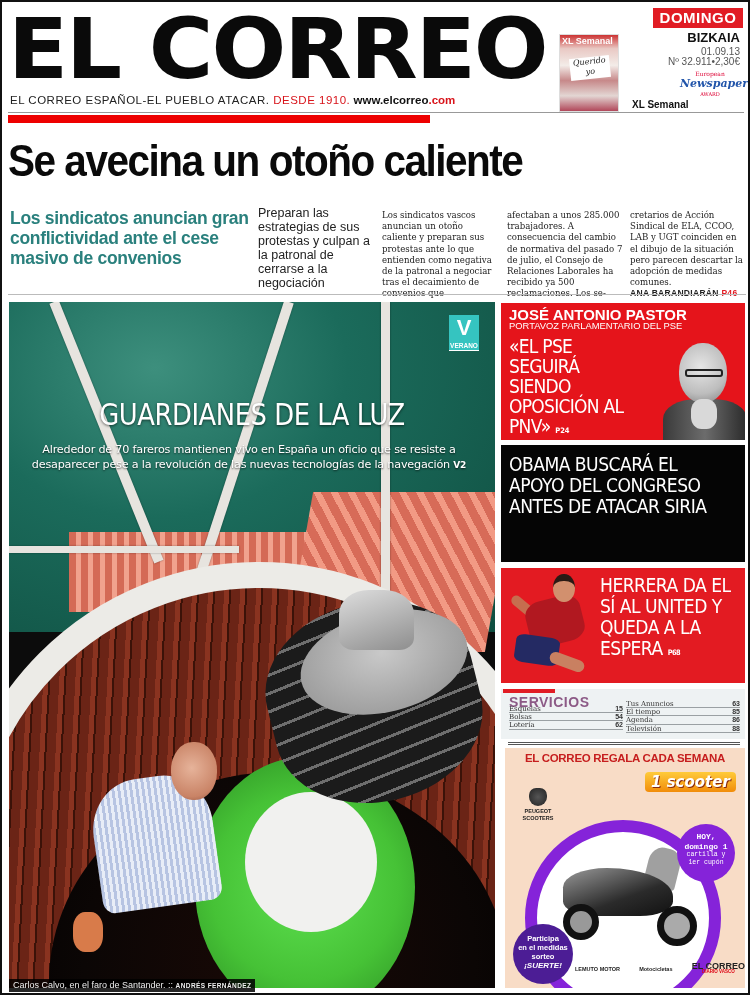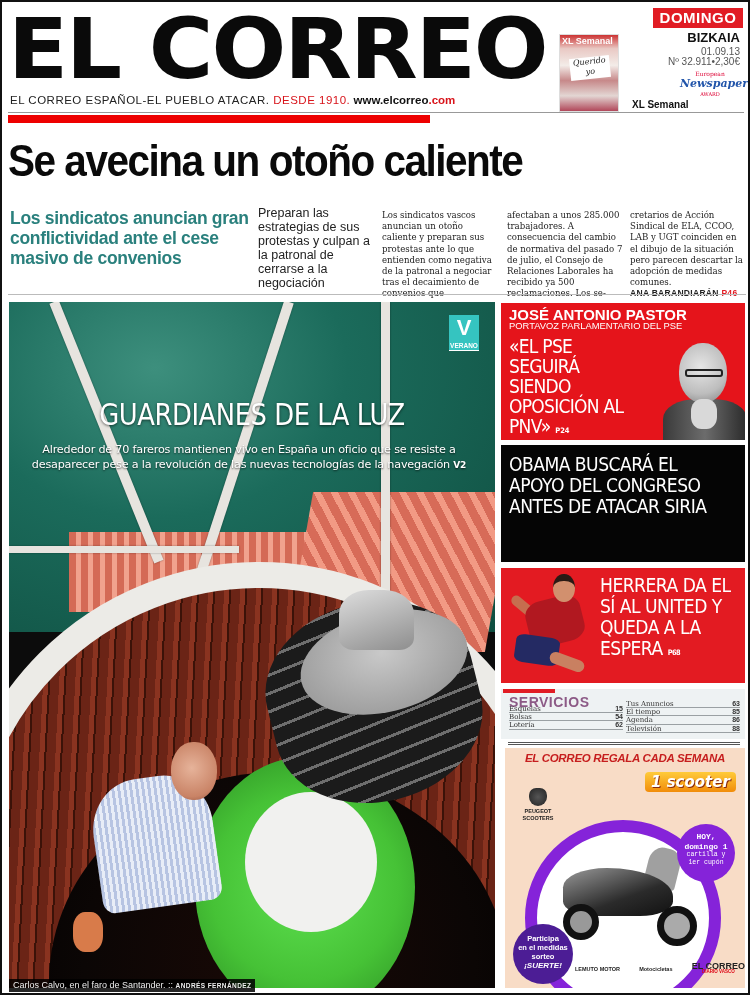--- a/index.html
+++ b/index.html
@@ -101,21 +101,21 @@
   .services .redtab { position: absolute; left: 2px; top: 0; width: 52px; height: 4px; background: #e11c24; }
   .services .title { position: absolute; left: 8px; top: 5px; font-size: 14px; font-weight: bold; color: #8c5a86; letter-spacing: 0.5px; }
   .svc-list { position: absolute; width: 114px; }
   .svc-list.left { left: 8px; top: 16px; }
   .svc-list.right { left: 125px; top: 11px; }
   .svc-row { display: flex; justify-content: space-between; height: 8.2px; border-bottom: 1px solid #9aa0a3; font-family: "DejaVu Serif", serif; font-size: 7px; line-height: 8px; color: #333; }
   .svc-row .num { font-family: "Liberation Sans", sans-serif; font-weight: bold; }
   .services-rule { position: absolute; left: 506px; top: 740px; width: 232px; height: 3px; border-top: 1px solid #555; border-bottom: 1px solid #555; }
 
   .promo { position: absolute; left: 503px; top: 746px; width: 240px; height: 240px; background: #f8dcc6; overflow: hidden; }
-  .promo .hl { position: absolute; left: 0; top: 4px; width: 100%; text-align: center; font-size: 11.5px; font-style: italic; font-weight: bold; color: #c61e1e; letter-spacing: -0.3px; }
+  .promo .hl { position: absolute; left: 0; top: 4px; width: 100%; text-align: center; font-size: 11.5px; font-weight: bold; color: #c61e1e; letter-spacing: -0.3px; }
   .promo .scooter-word { position: absolute; left: 140px; top: 24px; padding: 0 6px; background: linear-gradient(180deg,#ffcb3a,#f18c0a); color: #fff; font-family: "DejaVu Sans", sans-serif; font-weight: 900; font-style: italic; font-size: 15px; line-height: 20px; border-radius: 4px; text-shadow: 1px 1px 0 #8a2a0a; }
   .promo .brand { position: absolute; left: 10px; top: 40px; width: 46px; text-align: center; font-size: 5.5px; font-weight: bold; color: #222; line-height: 7px; }
   .promo .brand .lion { display: block; width: 18px; height: 18px; margin: 0 auto 2px; background: radial-gradient(circle,#555,#222); border-radius: 40% 40% 50% 50%; }
   .promo .circle { position: absolute; left: 20px; top: 72px; width: 196px; height: 196px; border-radius: 50%; border: 12px solid #8523d9; background: #fff; }
   .promo .scooter { position: absolute; left: 48px; top: 100px; width: 150px; height: 100px; }
   .promo .scooter .bodyshape { position: absolute; left: 10px; top: 20px; width: 110px; height: 48px; border-radius: 40% 60% 30% 30%; background: linear-gradient(160deg,#9a9a9a,#2b2b2b 60%,#111); }
   .promo .scooter .screen { position: absolute; left: 94px; top: 0; width: 32px; height: 40px; border-radius: 40% 40% 10% 10%; background: rgba(120,120,120,.7); transform: rotate(14deg); }
   .promo .scooter .wheel1 { position: absolute; left: 10px; top: 56px; width: 36px; height: 36px; border-radius: 50%; border: 7px solid #111; background: #999; }
   .promo .scooter .wheel2 { position: absolute; left: 104px; top: 58px; width: 40px; height: 40px; border-radius: 50%; border: 7px solid #111; background: #aaa; }
   .promo .bubble-hoy { position: absolute; left: 172px; top: 76px; width: 58px; height: 58px; border-radius: 50%; background: #8523d9; color: #fff; text-align: center; padding-top: 8px; font-size: 8px; line-height: 9.5px; font-weight: bold; font-family: Liberation Mono, monospace; }

